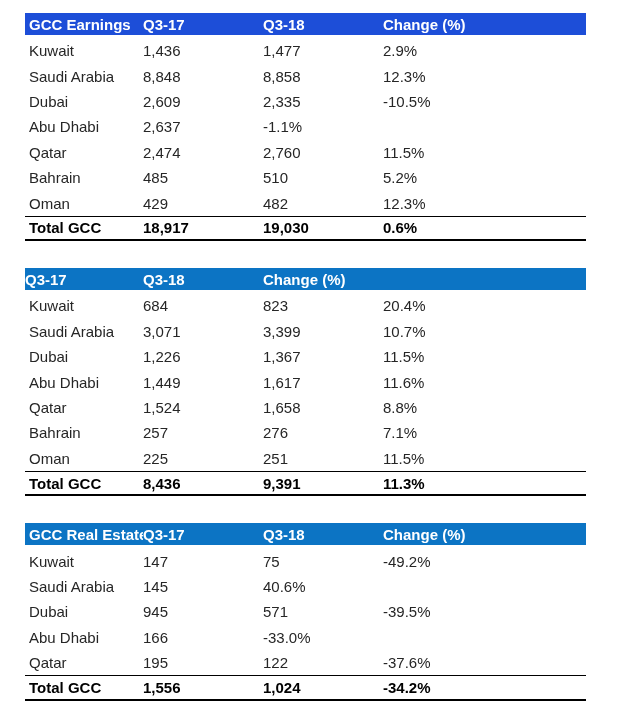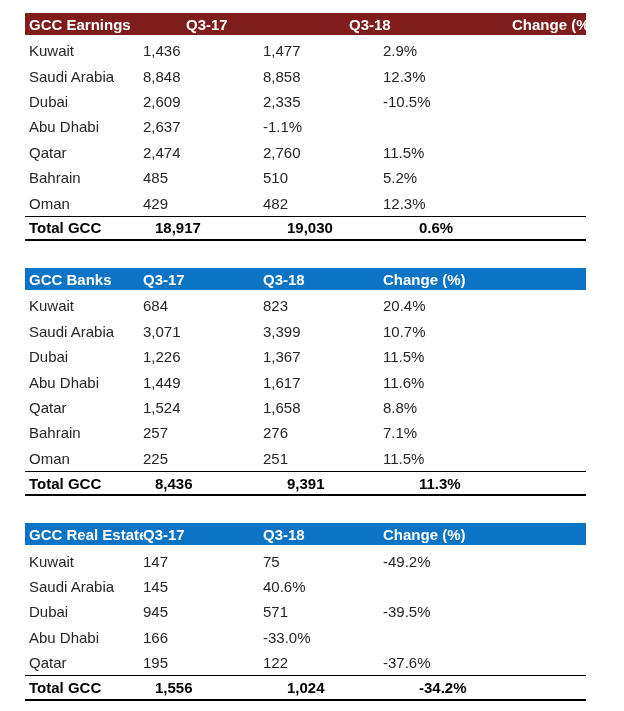--- a/index.html
+++ b/index.html
@@ -34,30 +34,29 @@
   .data-row {
     height: 25.4px;
     color: #262626;
   }
   .total-row {
     height: 25.5px;
     font-weight: 700;
     color: #000000;
     border-top: 1.5px solid #000000;
     border-bottom: 2.2px solid #000000;
-    gap: 12px;
   }
 </style>
 </head>
 <body>
 
 <div class="page">
   <div>
       <section class="table-block">
-        <div class="row header-row" style="background: #7f1d1d; gap: 43px;">
+        <div class="row header-row" style="background: #1d4ed8;">
           <div class="c0">GCC Earnings</div>
           <div class="c1">Q3-17</div>
           <div class="c2">Q3-18</div>
           <div class="c3">Change (%)</div>
         </div>
         <div class="tbody">
           <div class="row data-row">
             <div class="c0">Kuwait</div>
             <div class="c1">1,436</div>
             <div class="c2">1,477</div>
@@ -101,21 +100,20 @@
         </div>
         <div class="row total-row">
           <div class="c0">Total GCC</div>
           <div class="c1">18,917</div>
           <div class="c2">19,030</div>
           <div class="c3">0.6%</div>
         </div>
       </section>
       <section class="table-block">
         <div class="row header-row" style="background: rgb(12, 116, 196);">
-          <div class="c0">GCC Banks</div>
           <div class="c1">Q3-17</div>
           <div class="c2">Q3-18</div>
           <div class="c3">Change (%)</div>
         </div>
         <div class="tbody">
           <div class="row data-row">
             <div class="c0">Kuwait</div>
             <div class="c1">684</div>
             <div class="c2">823</div>
             <div class="c3">20.4%</div>

